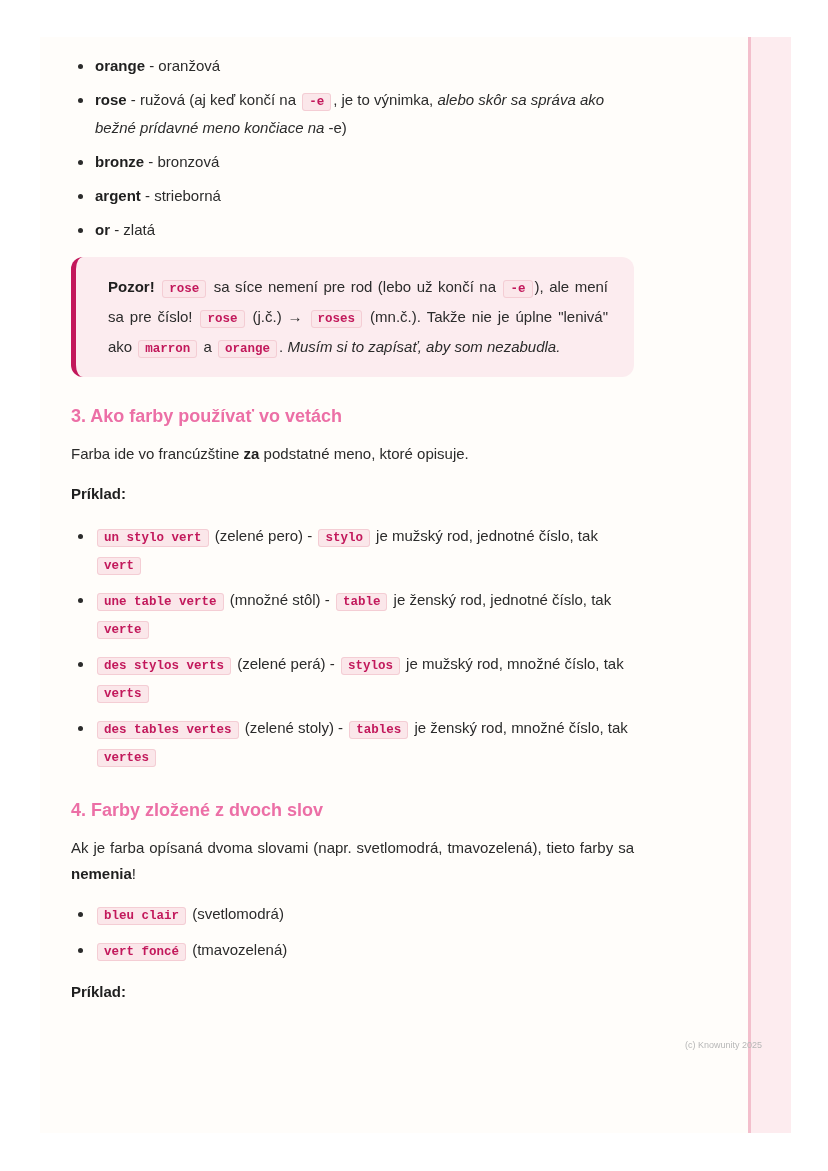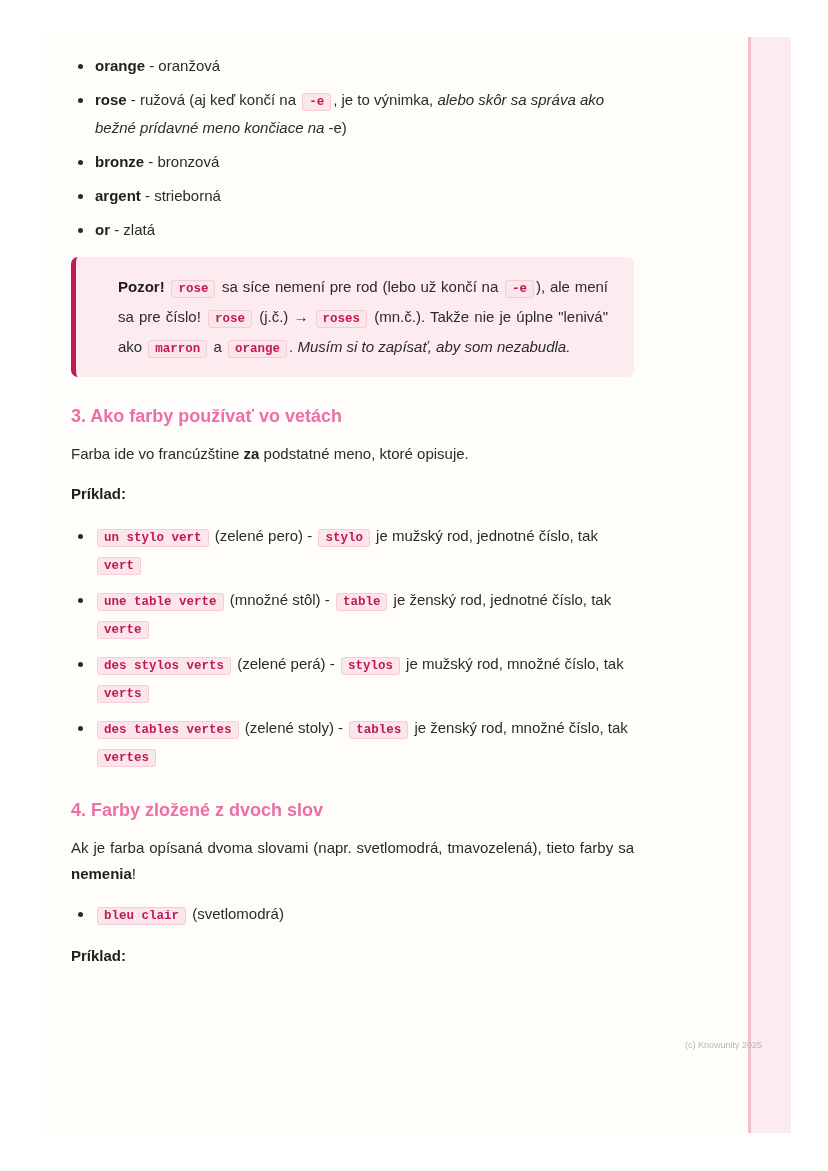--- a/index.html
+++ b/index.html
@@ -27,22 +27,22 @@
     }
     b { font-weight: 700; color: #1f1f1f; }
     i { font-style: italic; }
     code {
       font-family: "Liberation Mono", monospace; font-weight: 700; font-size: 12.5px;
       color: #c2185b; background: #fbe7ea; border: 1px solid #f4cdd4; border-radius: 3px;
       padding: 1px 6px; margin: 0 2px;
     }
     .colors-list { margin-top: 16px; }
     .callout {
-      margin-top: 14px; background: #fcecef; border-left: 5px solid #c2185b; border-radius: 7px;
-      padding: 16px 26px 14px 42px; text-align: justify; line-height: 28px;
+      margin-top: 14px; background: #fcecef; border-left: 5px solid #c2185b; border-radius: 12px;
+      padding: 16px 26px 14px 32px; text-align: justify; line-height: 28px;
     }
     h2 {
       color: #ec6fa6; font-size: 18px; font-weight: 700; margin: 24px 0 10px 0; line-height: 30px;
     }
     p { margin: 0 0 14px 0; }
     .label { font-weight: 700; color: #1f1f1f; margin: 0 0 16px 0; }
     .examples li { margin-bottom: 8px; }
     .justify { text-align: justify; }
     .footer-mark {
       position: absolute; left: 685px; top: 1040px; font-size: 9px; color: #b7b7b7;
@@ -79,19 +79,20 @@
     <li><code>une table verte</code><span> (množné stôl) - </span><code>table</code><span> je ženský rod, jednotné číslo, tak </span><code>verte</code></li>
     <li><code>des stylos verts</code><span> (zelené perá) - </span><code>stylos</code><span> je mužský rod, množné číslo, tak </span><code>verts</code></li>
     <li><code>des tables vertes</code><span> (zelené stoly) - </span><code>tables</code><span> je ženský rod, množné číslo, tak </span><code>vertes</code></li>
   </ul>
 
   <h2>4. Farby zložené z dvoch slov</h2>
   <p class="justify"><span>Ak je farba opísaná dvoma slovami (napr. svetlomodrá, tmavozelená), tieto farby sa </span><b>nemenia</b><span>!</span></p>
 
   <ul>
     <li><code>bleu clair</code><span> (svetlomodrá)</span></li>
+    <li><code>vert foncé</code><span> (tmavozelená)</span></li>
   </ul>
 
   <p class="label" style="margin-top:14px">Príklad:</p>
 
 </div>
 
 <div class="footer-mark">(c) Knowunity 2025</div>
 
 </body></html>

